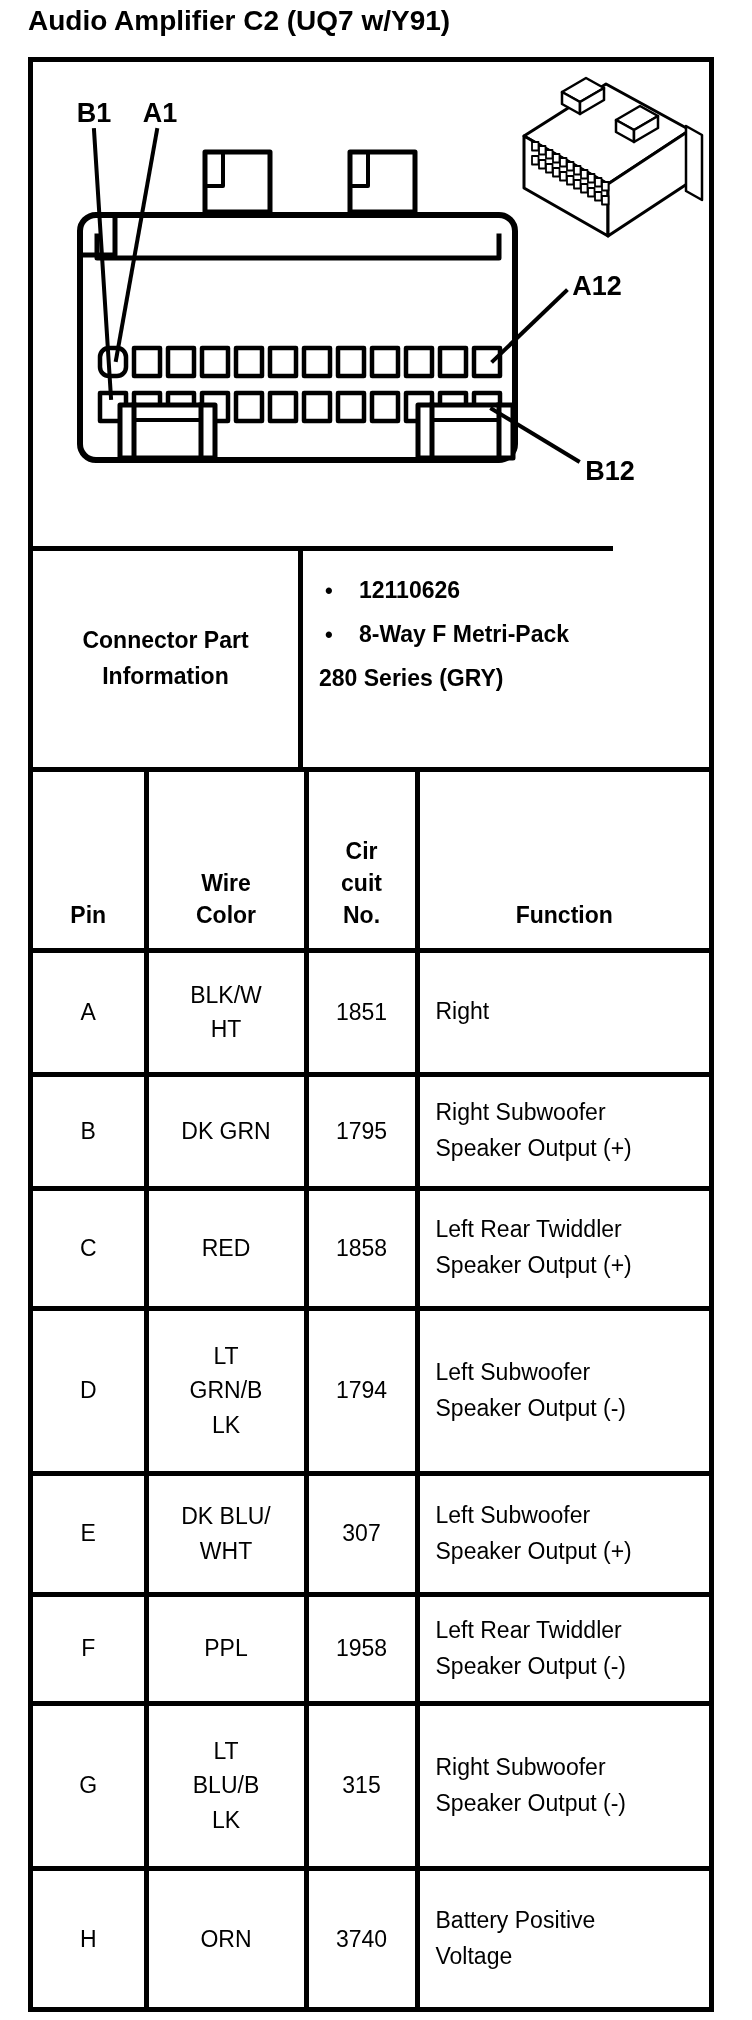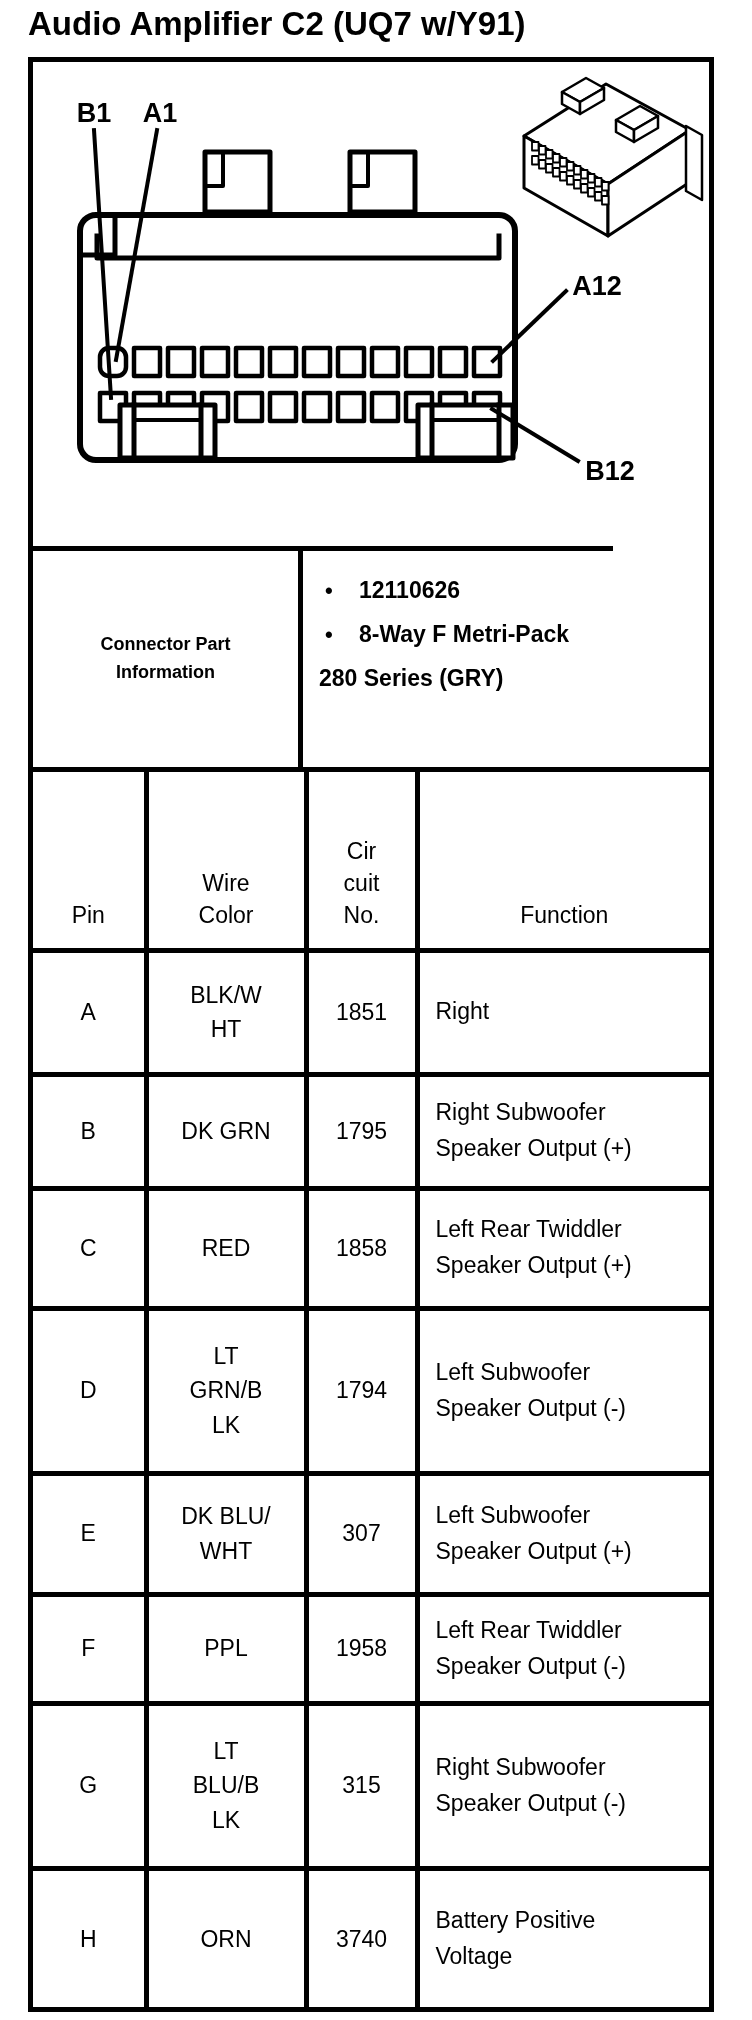--- a/index.html
+++ b/index.html
@@ -4,21 +4,21 @@
 <style>
   html,body{margin:0;padding:0;}
   body{
     width:752px;height:2020px;
     background:#ffffff;color:#000;
     font-family:"Liberation Sans","DejaVu Sans",sans-serif;
     position:relative;overflow:hidden;
   }
   .page-title{
     position:absolute;left:28px;top:5px;
-    font-size:33px;font-weight:bold;letter-spacing:0px;
+    font-size:28px;font-weight:bold;letter-spacing:0px;
     white-space:nowrap;
   }
   .frame{
     position:absolute;left:28px;top:57px;
     width:686px;height:1955px;
     border:5px solid #000;box-sizing:border-box;
     background:#fff;
   }
   .diagram-box{
     width:580px;height:484px;
@@ -26,21 +26,21 @@
     position:relative;
   }
   .diagram-box svg{display:block;}
   
   .part-info-row{
     display:flex;height:216px;border-bottom:5px solid #000;
   }
   .part-info-left{
     width:265px;flex:0 0 265px;border-right:5px solid #000;
     display:flex;align-items:center;justify-content:center;
-    text-align:center;font-weight:bold;font-size:18px;line-height:1.55;
+    text-align:center;font-weight:bold;font-size:23px;line-height:1.55;
     white-space:pre-line;
   }
   .part-info-right{
     flex:1;padding:26px 10px 0 16px;
     font-weight:bold;font-size:23px;
   }
   .pi-line{display:flex;align-items:baseline;margin:0 0 17px 6px;}
   .pi-bullet{flex:0 0 34px;font-size:22px;}
   .pi-cont{margin-left:0px;}
   
@@ -56,21 +56,21 @@
   table.pin-table tr>*:last-child{border-right:none;}
   table.pin-table tr.hdr>*{border-top:none;}
   table.pin-table tr:last-child>*{border-bottom:none;}
   col.c-pin{width:113px;}
   col.c-wire{width:160px;}
   col.c-circ{width:111px;}
   col.c-func{width:292px;}
   tr.hdr{height:178px;}
   tr.hdr th{
     vertical-align:bottom;text-align:center;
-    font-weight:normal;line-height:1.38;padding-bottom:16px;
+    font-weight:bold;line-height:1.38;padding-bottom:16px;
     white-space:pre-line;
   }
   td.pin-cell,td.wire-cell,td.circ-cell{
     text-align:center;vertical-align:middle;
     white-space:pre-line;line-height:1.5;
   }
   td.func-cell{
     text-align:left;vertical-align:middle;
     padding-left:16px;padding-right:6px;
     white-space:pre-line;line-height:1.55;

